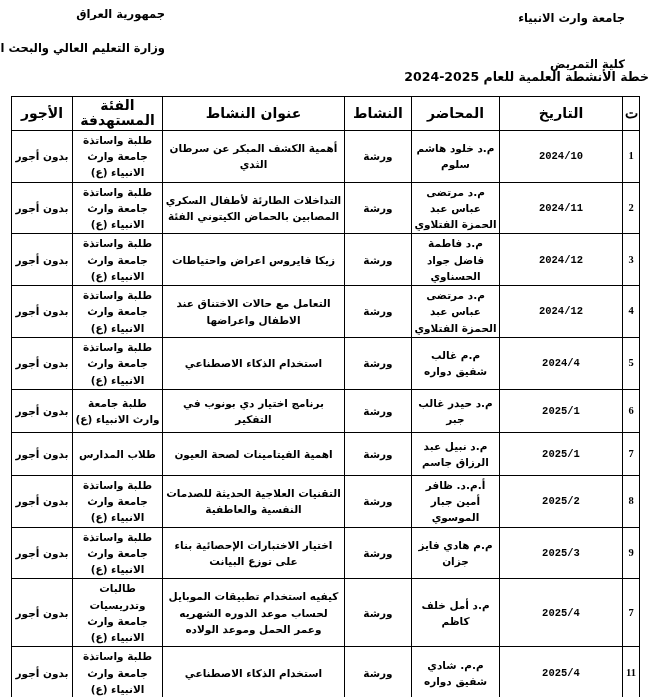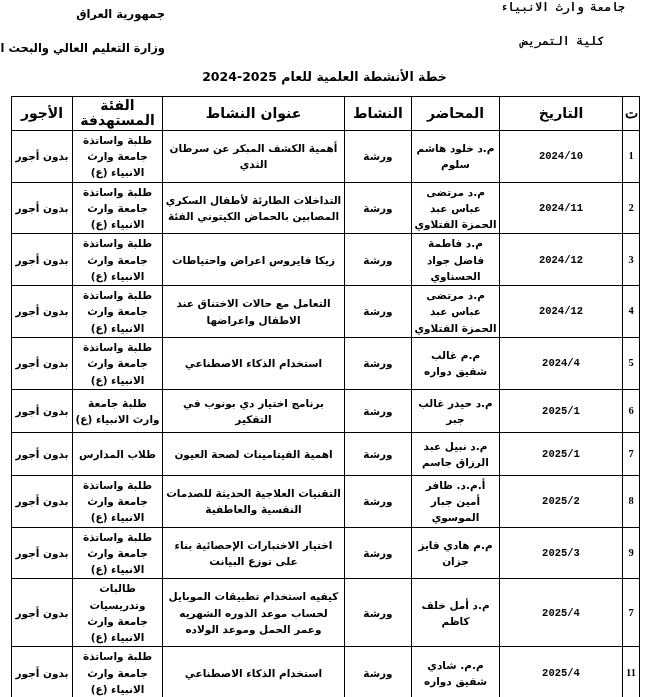--- a/index.html
+++ b/index.html
@@ -11,47 +11,45 @@
   .page {
     position: relative;
     width: 649px;
     height: 697px;
     background: #fff;
     overflow: hidden;
     direction: rtl;
   }
   .header-right {
     position: absolute;
-    top: 2px;
+    top: 13px;
     right: 24px;
-    text-align: center;
+    text-align: right;
     font-weight: bold;
     font-size: 11.5px;
     line-height: 1;
-    font-family: Liberation Mono, monospace;
   }
   .header-right .line1 { white-space: nowrap; }
-  .header-right .line2 { white-space: nowrap; margin-top: 22px; }
+  .header-right .line2 { white-space: nowrap; margin-top: 34px; }
   .header-left {
     position: absolute;
     top: 9px;
     right: 484px;
     text-align: right;
     font-weight: bold;
     font-size: 11.5px;
     line-height: 1;
   }
   .header-left .line1 { white-space: nowrap; }
   .header-left .line2 { white-space: nowrap; margin-top: 22px; }
   .doc-title {
     position: absolute;
     top: 69px;
     left: 0;
     right: 0;
-    text-align: center;
     font-weight: bold;
     font-size: 12.5px;
   }
   table.plan {
     position: absolute;
     top: 96px;
     right: 9px;
     width: 628px;
     border-collapse: collapse;
     table-layout: fixed;

